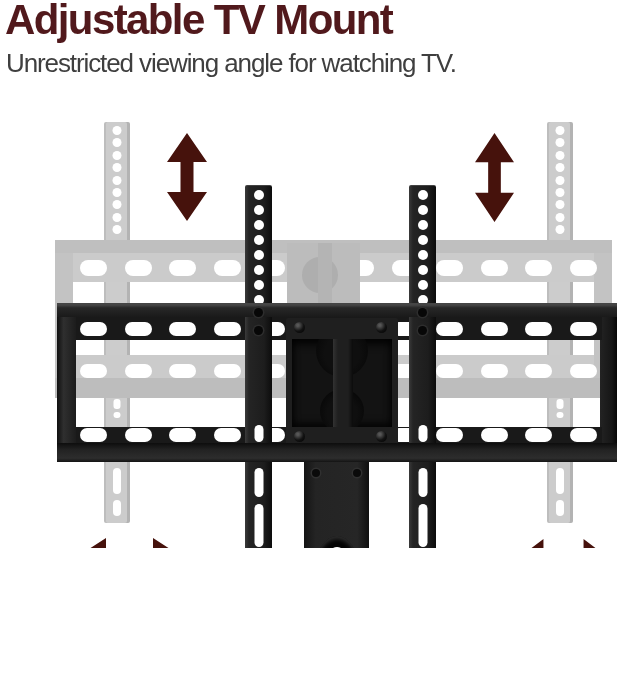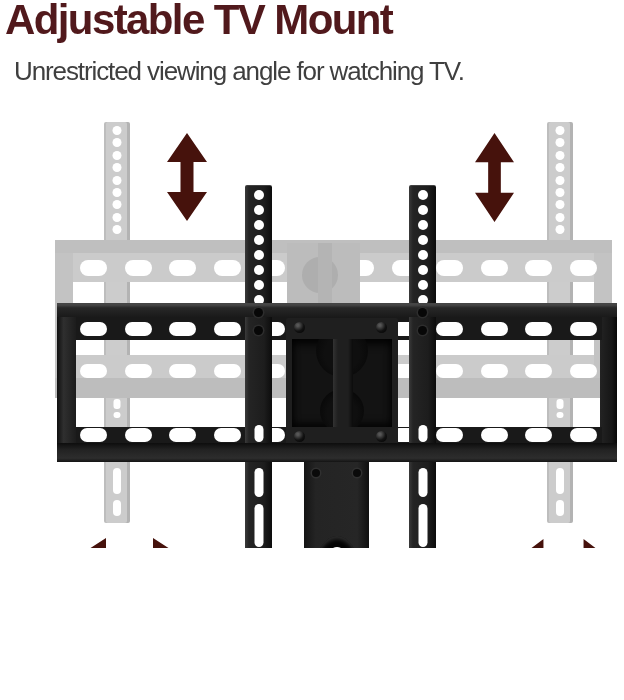--- a/index.html
+++ b/index.html
@@ -3,21 +3,21 @@
 <meta charset="utf-8">
 <style>
   html,body{margin:0;padding:0;background:#fff;}
   .stage{position:relative;width:624px;height:548px;background:var(--page-bg,#fff);overflow:hidden;
          font-family:Liberation Sans, sans-serif;padding-left:35px;}
   .stage *{position:absolute;box-sizing:border-box;}
 
   
   .title{left:5px;top:-6px;margin:0;font-size:42px;line-height:52px;font-weight:800;
          letter-spacing:-1.6px;color:var(--title-color,#51191c);white-space:nowrap;}
-  .subtitle{left:2px;top:43px;margin:12px;font-size:26px;line-height:32px;font-weight:400;
+  .subtitle{left:2px;top:43px;margin:4px;font-size:26px;line-height:32px;font-weight:400;
          letter-spacing:-1.1px;color:var(--subtitle-color,#3f3f3f);white-space:nowrap;}
 
   
   .ghost-rail{width:26px;height:401px;top:122px;background:#cccccc;border-radius:2px;
       box-shadow:inset 2px 0 0 rgba(0,0,0,.07), inset -3px 0 0 rgba(0,0,0,.12);}
   .ghost-rail.gl{left:104px;} .ghost-rail.gr{left:547px;}
   .ghost-rail::before{content:"";left:0;top:0;width:100%;height:5px;background:#c1c1c1;}
   .grail-holes{left:50%;transform:translateX(-50%);top:4px;width:9px;height:108px;
       display:flex;flex-direction:column;justify-content:space-between;}
   .ghole{position:static;width:9px;height:9px;border-radius:50%;background:var(--cutout-white,#fff);}

